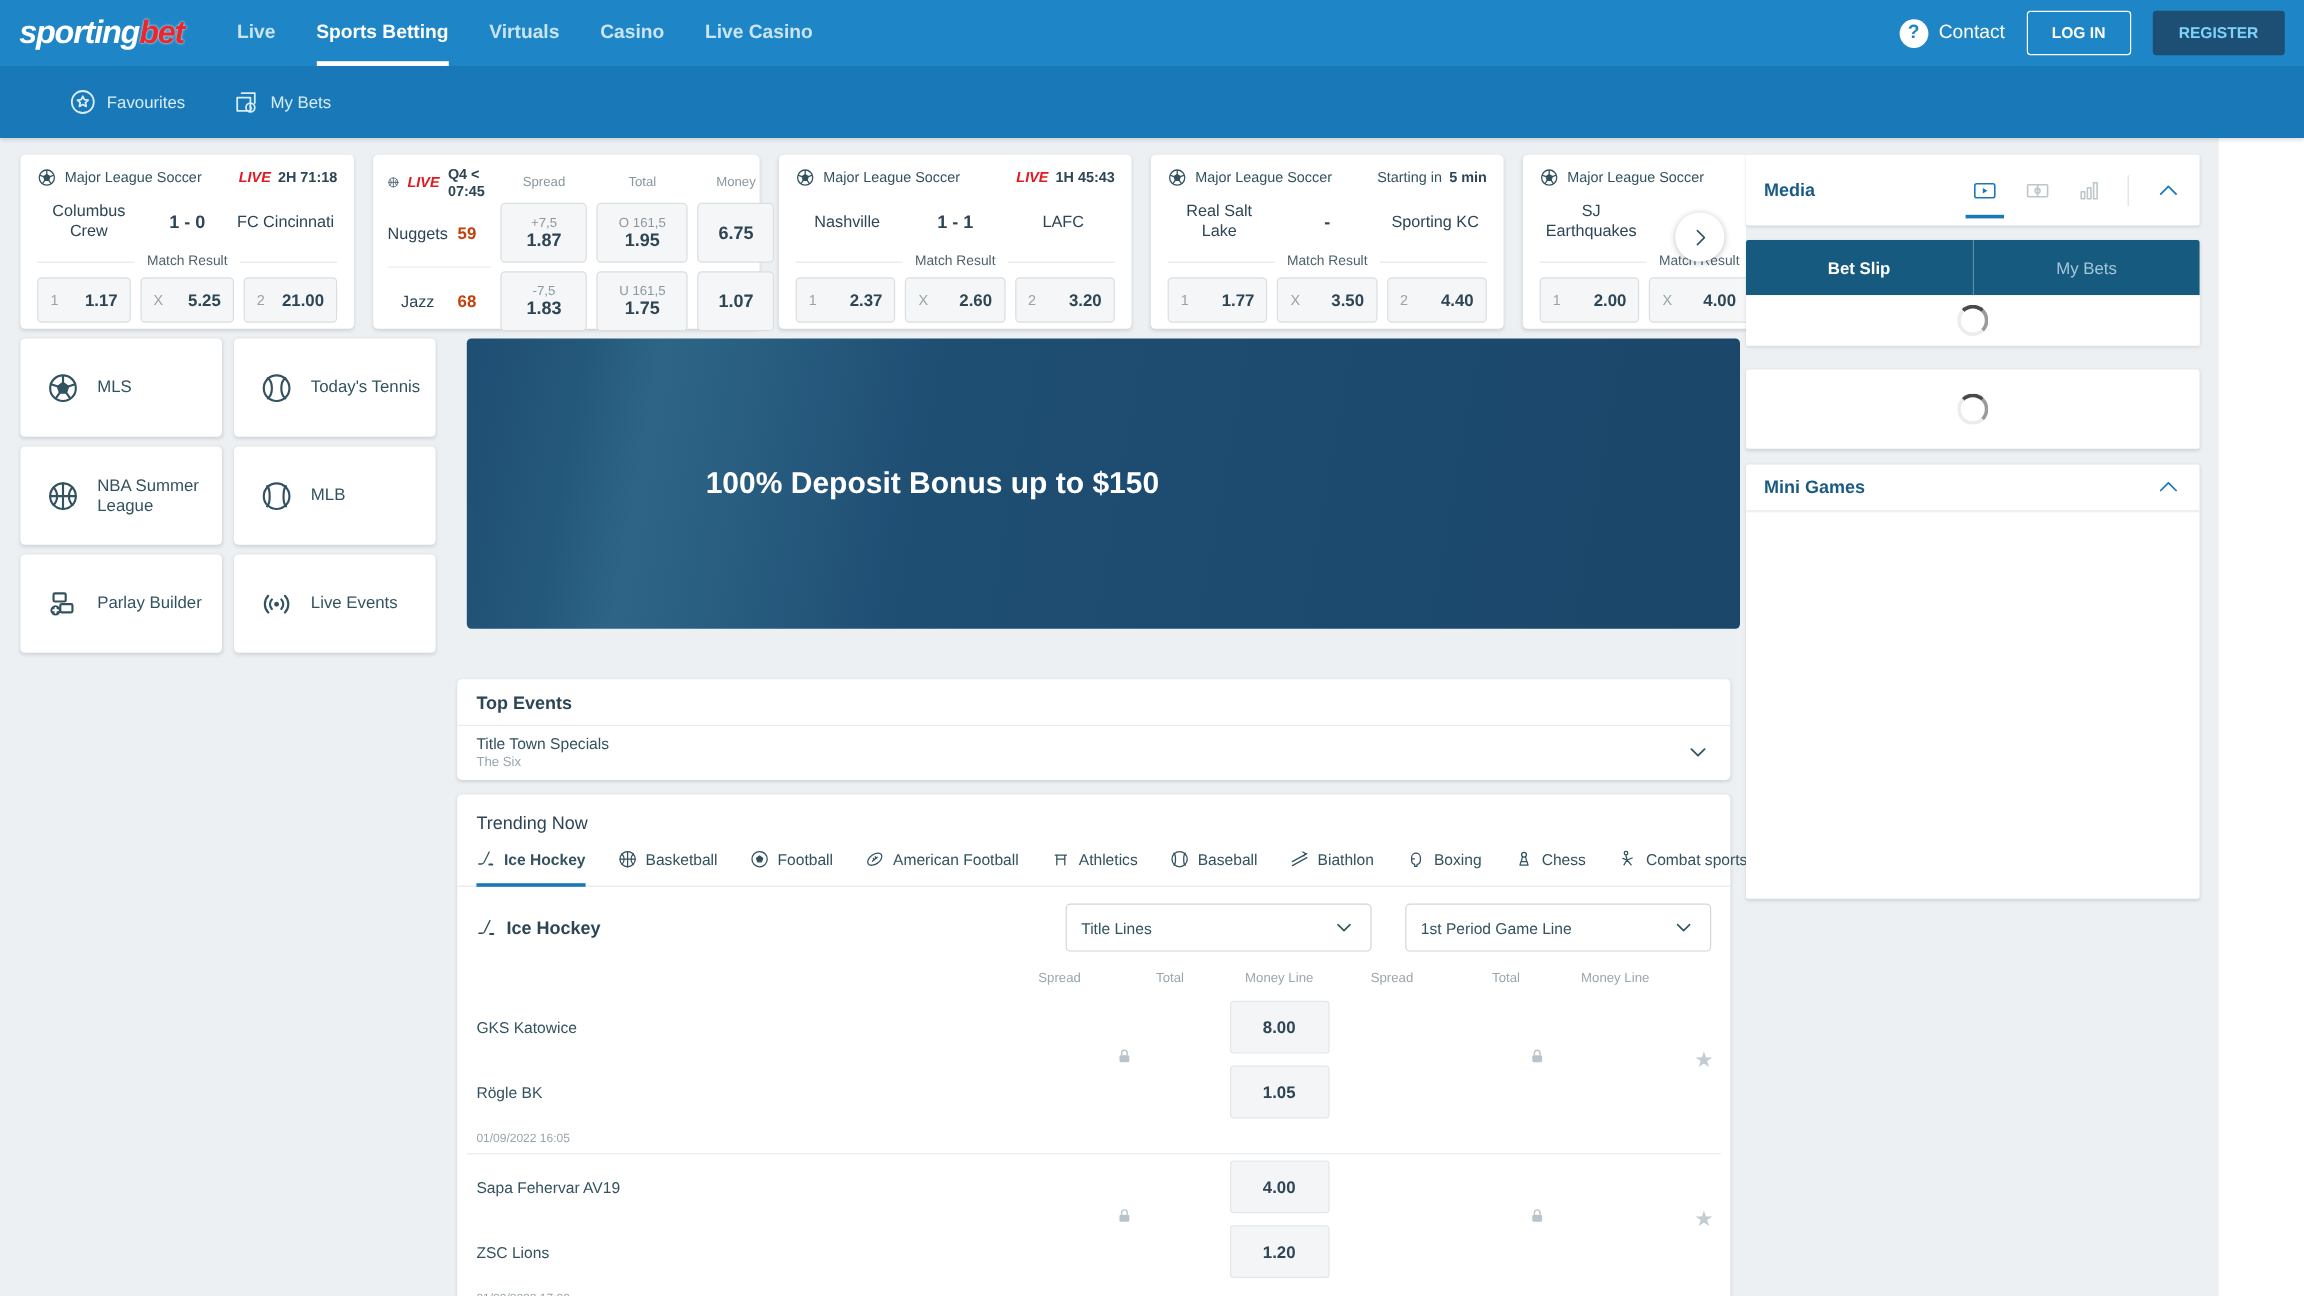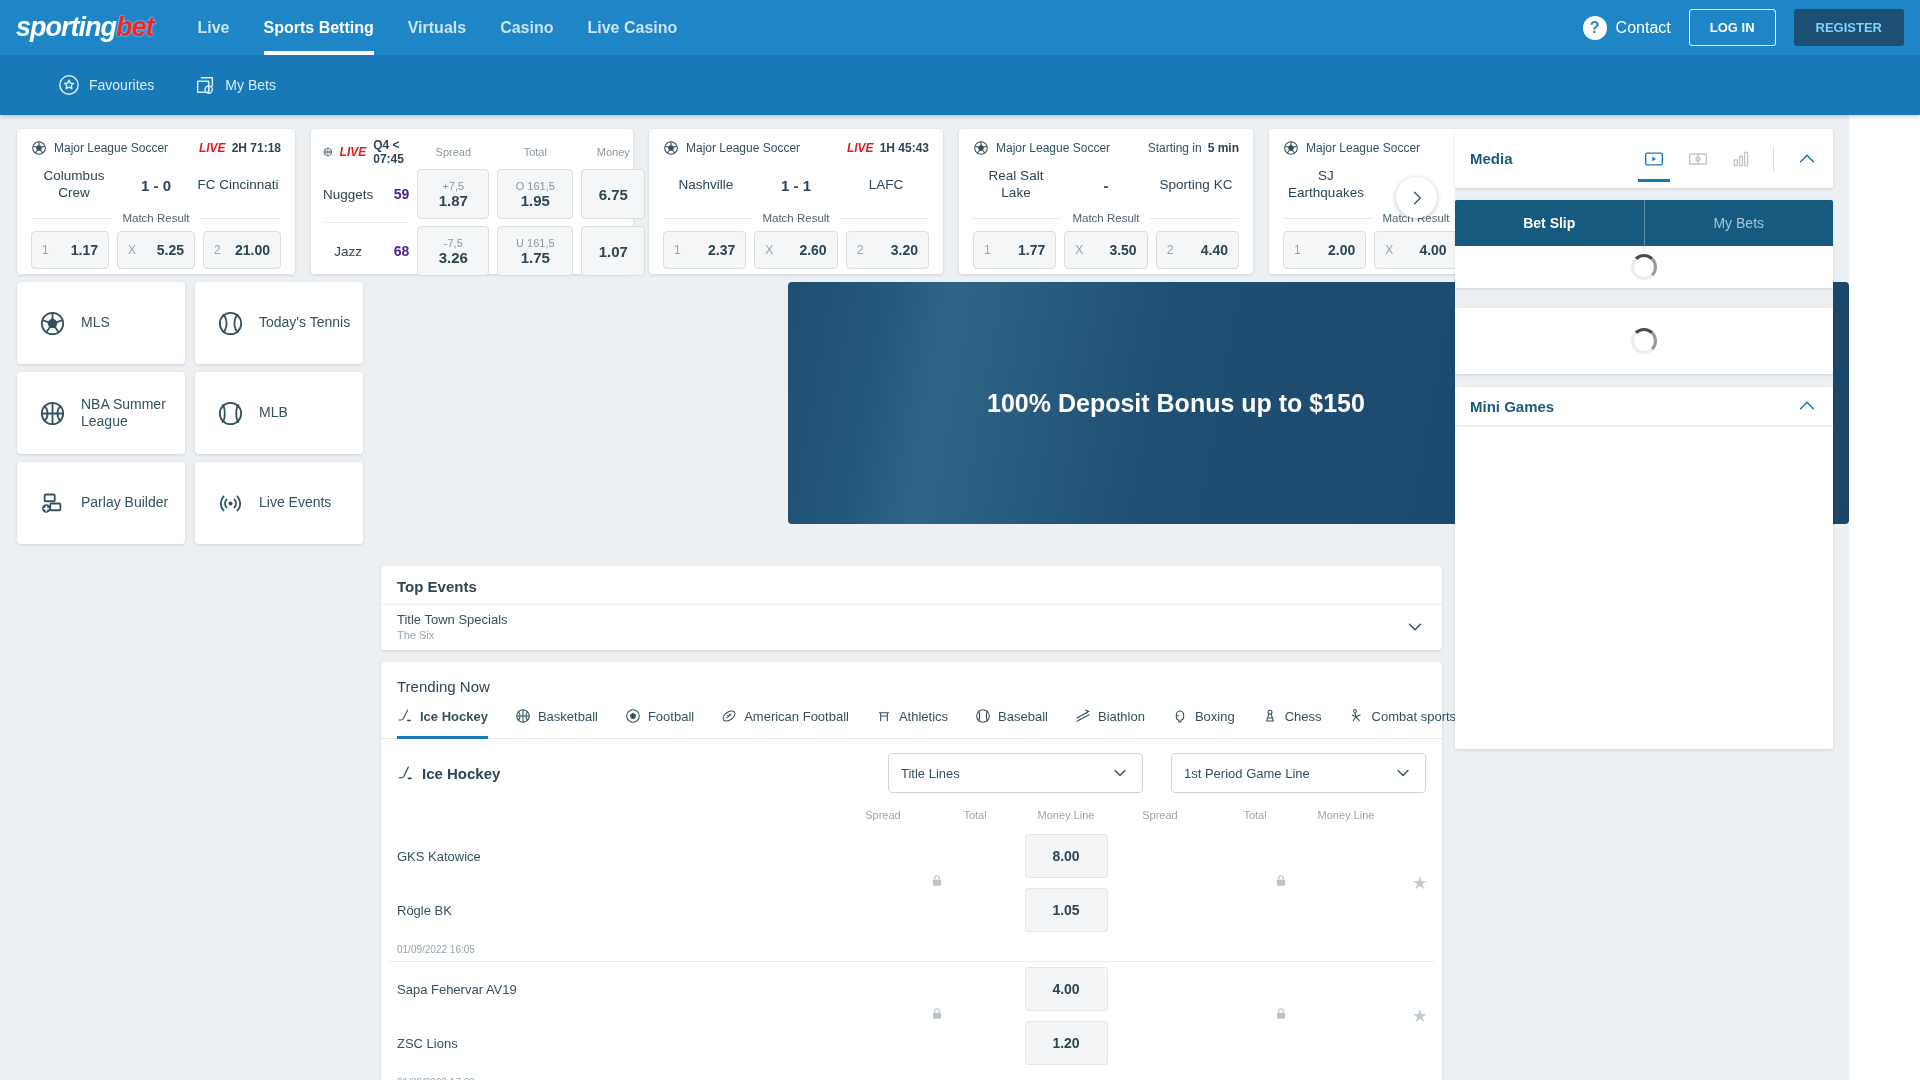--- a/index.html
+++ b/index.html
@@ -48,30 +48,30 @@
   .odds-row { display:flex; gap:8px; }
   .odds-btn { flex:1; height:38px; background:#f5f6f7; border:1px solid #d9dee1; border-radius:4px; display:flex; align-items:center; justify-content:space-between; padding:0 10px; cursor:pointer; font-family:inherit; }
   .odds-btn .ol { font-size:12px; color:#97a3ab; }
   .odds-btn .ov { font-size:14px; font-weight:700; color:#2d4554; }
 
   .card-bb { width:322px; padding:9px 12px 0; }
   .bb-grid { display:grid; grid-template-columns:1fr 28px 72px 76px 64px; column-gap:8px; align-items:center; }
   .bb-headleft { grid-column:1 / 3; display:flex; align-items:center; gap:7px; }
   .bb-col { font-size:11px; color:#8a979f; text-align:center; }
   .bb-team { font-size:13.5px; color:#2d4554; text-align:center; }
-  .bb-score { font-size:14px; font-weight:700; color:#4c1d95; text-align:right; }
+  .bb-score { font-size:14px; font-weight:700; color:#c2410c; text-align:left; }
   .bb-btn { height:50px; margin:3px 0; background:#f5f6f7; border:1px solid #d9dee1; border-radius:4px; display:flex; flex-direction:column; align-items:center; justify-content:center; cursor:pointer; font-family:inherit; }
   .bb-btn .bl { font-size:11px; color:#8a979f; }
   .bb-btn .bv { font-size:15px; font-weight:700; color:#2d4554; }
   .bb-div { grid-column:1 / 3; border-top:1px solid #e8ebed; align-self:start; }
 
   .cards-arrow { position:absolute; left:1396px; top:62px; width:41px; height:41px; border-radius:50%; background:#fff; border:none; box-shadow:0 1px 5px rgba(20,40,55,.3); display:flex; align-items:center; justify-content:center; cursor:pointer; z-index:4; }
 
   
-  .mid-row { display:flex; gap:26px; margin:8px 0 0 17px;justify-content:space-between; }
+  .mid-row { display:flex; gap:26px; margin:8px 0 0 17px; }
   .quick-links { display:grid; grid-template-columns:168px 168px; grid-auto-rows:82px; gap:8px 10px; width:346px; }
   .tile { background:#fff; border-radius:4px; box-shadow:0 1px 3px rgba(25,45,60,.14); display:flex; align-items:center; gap:15px; padding-left:22px; cursor:pointer; }
   .tile-label { font-size:14px; color:#33525f; font-weight:500; line-height:1.25; }
   .tile svg { flex:none; stroke:#33525f; }
 
   .banner { position:relative; width:1061px; height:242px; border-radius:4px; cursor:pointer;
     background:linear-gradient(100deg,#1f4e73 0%,#24587b 9%,#2e6587 15%,#285d80 23%,#1f4e73 36%,#1c4a6e 72%,#1a4669 100%);text-decoration:underline; }
   .banner h2 { position:absolute; left:388px; top:50%; transform:translate(-50%,-50%); color:#fff; font-size:25px; font-weight:700; white-space:nowrap; }
 
   
@@ -248,21 +248,21 @@
 
           <span class="bb-div"></span>
             <span></span>
             <span></span>
             <span></span>
 
           <span class="bb-team">Jazz</span>
           <span class="bb-score">68</span>
           <button class="bb-btn">
               <span class="bl">-7,5</span>
-              <span class="bv">3.26</span>
+              <span class="bv">1.83</span>
             </button>
           <button class="bb-btn">
               <span class="bl">U 161,5</span>
               <span class="bv">1.75</span>
             </button>
           <button class="bb-btn">
               <span class="bv">1.07</span>
             </button>
         </div>
       </div>

